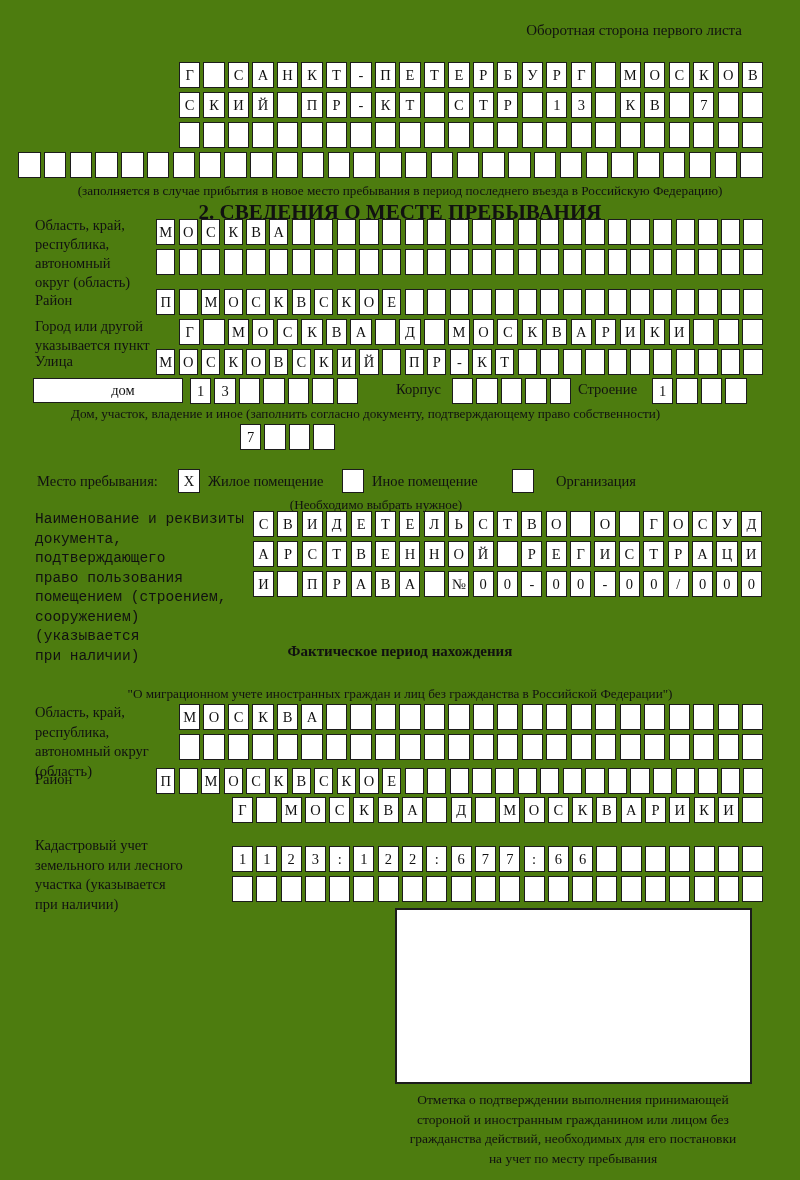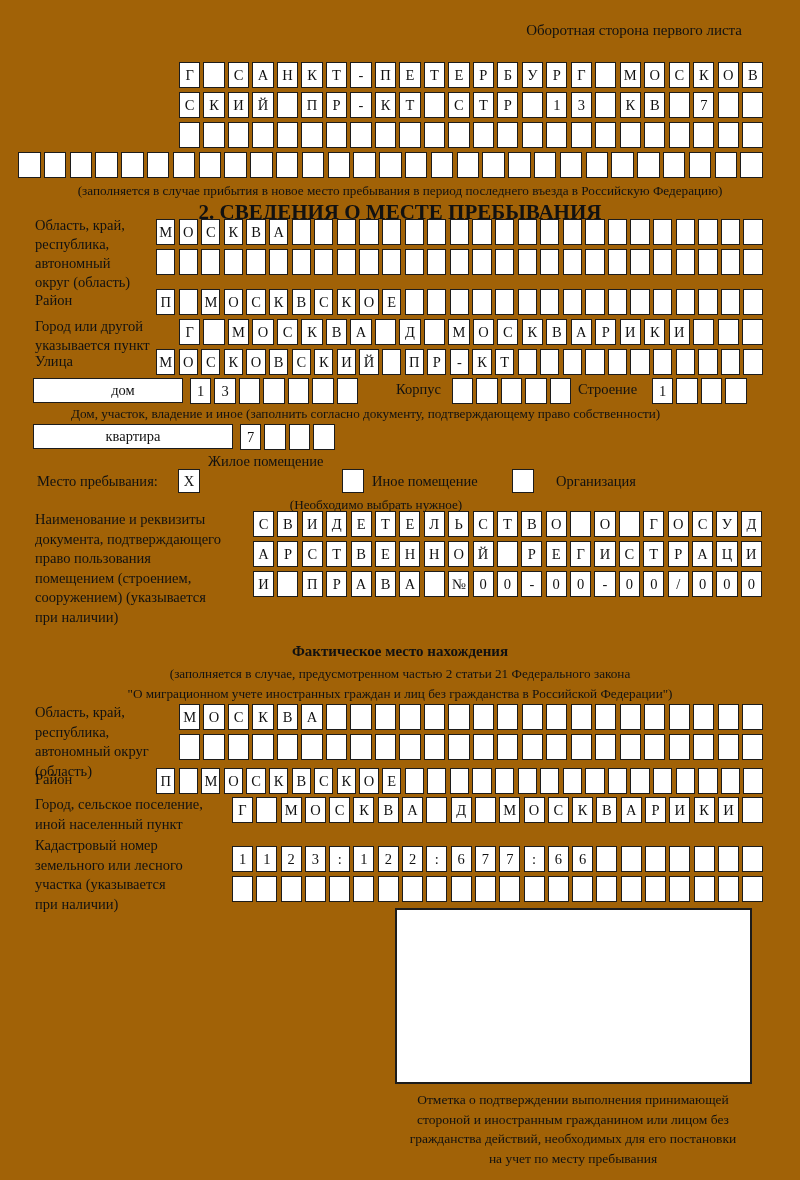--- a/index.html
+++ b/index.html
@@ -1,17 +1,17 @@
 <!DOCTYPE html>
 <html><head>
 <meta charset="utf-8">
 <style>
   html,body{margin:0;padding:0;background:#fff;}
   #page{
-    position:relative;width:800px;height:1180px;background:#a16207;
+    position:relative;width:800px;height:1180px;background:#4d7c0f;
     font-family:"Liberation Serif", serif;color:#111;overflow:hidden;
   }
   .hdr{position:absolute;top:22px;left:0;width:742px;text-align:right;font-size:15px;}
   .lbl{position:absolute;font-size:14.5px;line-height:19px;white-space:pre-line;}
   .lbl-a{line-height:22px;font-size:15px;}
   .row{position:absolute;display:flex;gap:3.3px;}
   .cell{
     height:26px;border:1.6px solid #1c1c1c;box-sizing:border-box;background:#fff;
     display:flex;align-items:center;justify-content:center;
     font-size:14.5px;line-height:1;flex:0 0 auto;
@@ -330,38 +330,37 @@
     </div>
   <span class="inl" style="left:578px;top:381px;">Строение</span>
   <div class="row rA" style="left:652px;top:378px;">
       <span class="cell">1</span>
       <span class="cell"></span>
       <span class="cell"></span>
       <span class="cell"></span>
     </div>
   <div class="note-left" style="left:35px;top:406px;">Дом, участок, владение и иное (заполнить согласно документу, подтверждающему право собственности)</div>
 
-  <div class="lblbox" style="left:33px;top:424px;width:200px;">квартира</div>
   <div class="row rA" style="left:240px;top:424px;">
       <span class="cell">7</span>
       <span class="cell"></span>
       <span class="cell"></span>
       <span class="cell"></span>
     </div>
 
   <span class="inl" style="left:37px;top:473px;">Место пребывания:</span>
   <span class="cb" style="left:178px;top:469px;">X</span>
-  <span class="inl" style="left:208px;top:453px;">Жилое помещение</span>
+  <span class="inl" style="left:208px;top:473px;">Жилое помещение</span>
   <span class="cb" style="left:342px;top:469px;"></span>
   <span class="inl" style="left:372px;top:473px;">Иное помещение</span>
   <span class="cb" style="left:512px;top:469px;"></span>
   <span class="inl" style="left:556px;top:473px;">Организация</span>
   <div class="note-left" style="left:180px;top:497px;width:320px;text-align:center;">(Необходимо выбрать нужное)</div>
 
-  <div class="lbl" style="left:35px;top:510px;width:215px;line-height:19.5px;">Наименование и реквизиты
+  <div class="lbl" style="left:35px;top:510px;width:215px;line-height:19.5px;font-family:Liberation Mono, monospace;">Наименование и реквизиты
 документа, подтверждающего
 право пользования
 помещением (строением,
 сооружением) (указывается
 при наличии)</div>
   <div class="row rE" style="left:253px;top:511px;">
       <span class="cell">С</span>
       <span class="cell">В</span>
       <span class="cell">И</span>
       <span class="cell">Д</span>
@@ -423,22 +422,21 @@
       <span class="cell">0</span>
       <span class="cell">-</span>
       <span class="cell">0</span>
       <span class="cell">0</span>
       <span class="cell">/</span>
       <span class="cell">0</span>
       <span class="cell">0</span>
       <span class="cell">0</span>
     </div>
 
-  <div class="title" style="top:643px;font-size:15px;">Фактическое место нахождения</div>
-  <div class="note" style="top:666px;">(заполняется в случае, предусмотренном частью 2 статьи 21 Федерального закона</div>
+  <div class="title" style="top:643px;font-size:15px;">Фактическое период нахождения</div>
   <div class="note" style="top:686px;">"О миграционном учете иностранных граждан и лиц без гражданства в Российской Федерации")</div>
 
   <div class="lbl" style="left:35px;top:703px;width:145px;line-height:19.5px;">Область, край,
 республика,
 автономный округ
 (область)</div>
   <div class="row rA" style="left:179px;top:704px;">
       <span class="cell">М</span>
       <span class="cell">О</span>
       <span class="cell">С</span>
@@ -515,22 +513,20 @@
       <span class="cell"></span>
       <span class="cell"></span>
       <span class="cell"></span>
       <span class="cell"></span>
       <span class="cell"></span>
       <span class="cell"></span>
       <span class="cell"></span>
       <span class="cell"></span>
     </div>
 
-  <div class="lbl" style="left:35px;top:795px;width:200px;line-height:19.5px;">Город, сельское поселение,
-иной населенный пункт</div>
   <div class="row rD" style="left:232px;top:797px;">
       <span class="cell">Г</span>
       <span class="cell"></span>
       <span class="cell">М</span>
       <span class="cell">О</span>
       <span class="cell">С</span>
       <span class="cell">К</span>
       <span class="cell">В</span>
       <span class="cell">А</span>
       <span class="cell"></span>
@@ -542,21 +538,21 @@
       <span class="cell">К</span>
       <span class="cell">В</span>
       <span class="cell">А</span>
       <span class="cell">Р</span>
       <span class="cell">И</span>
       <span class="cell">К</span>
       <span class="cell">И</span>
       <span class="cell"></span>
     </div>
 
-  <div class="lbl" style="left:35px;top:836px;width:190px;line-height:19.5px;">Кадастровый номер
+  <div class="lbl" style="left:35px;top:836px;width:190px;line-height:19.5px;">Кадастровый учет
 земельного или лесного
 участка (указывается
 при наличии)</div>
   <div class="row rD" style="left:232px;top:846px;">
       <span class="cell">1</span>
       <span class="cell">1</span>
       <span class="cell">2</span>
       <span class="cell">3</span>
       <span class="cell">:</span>
       <span class="cell">1</span>

